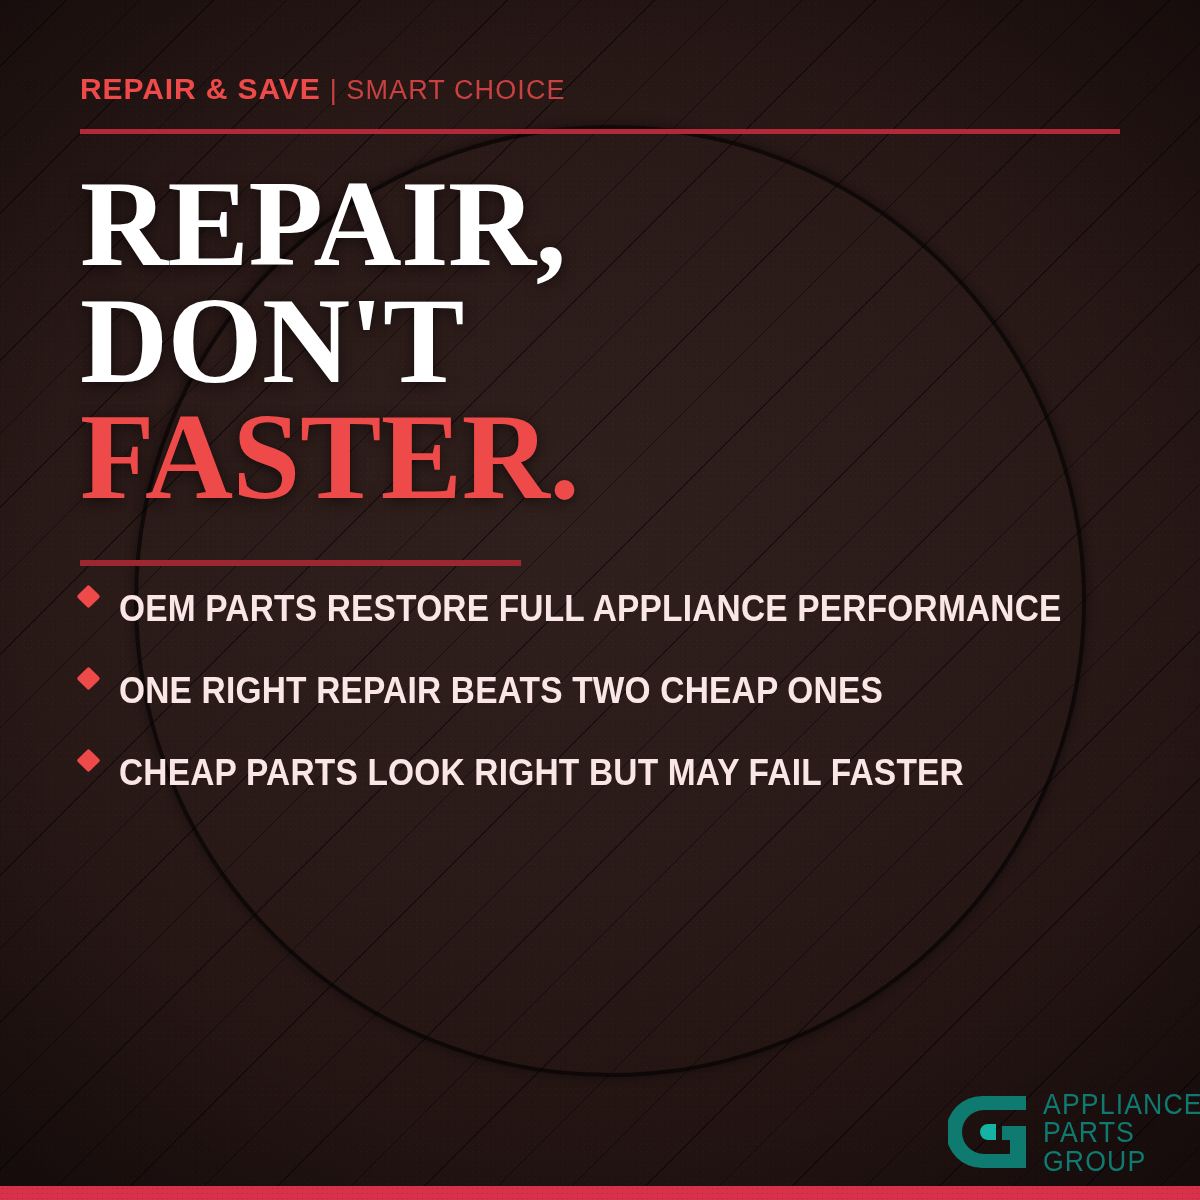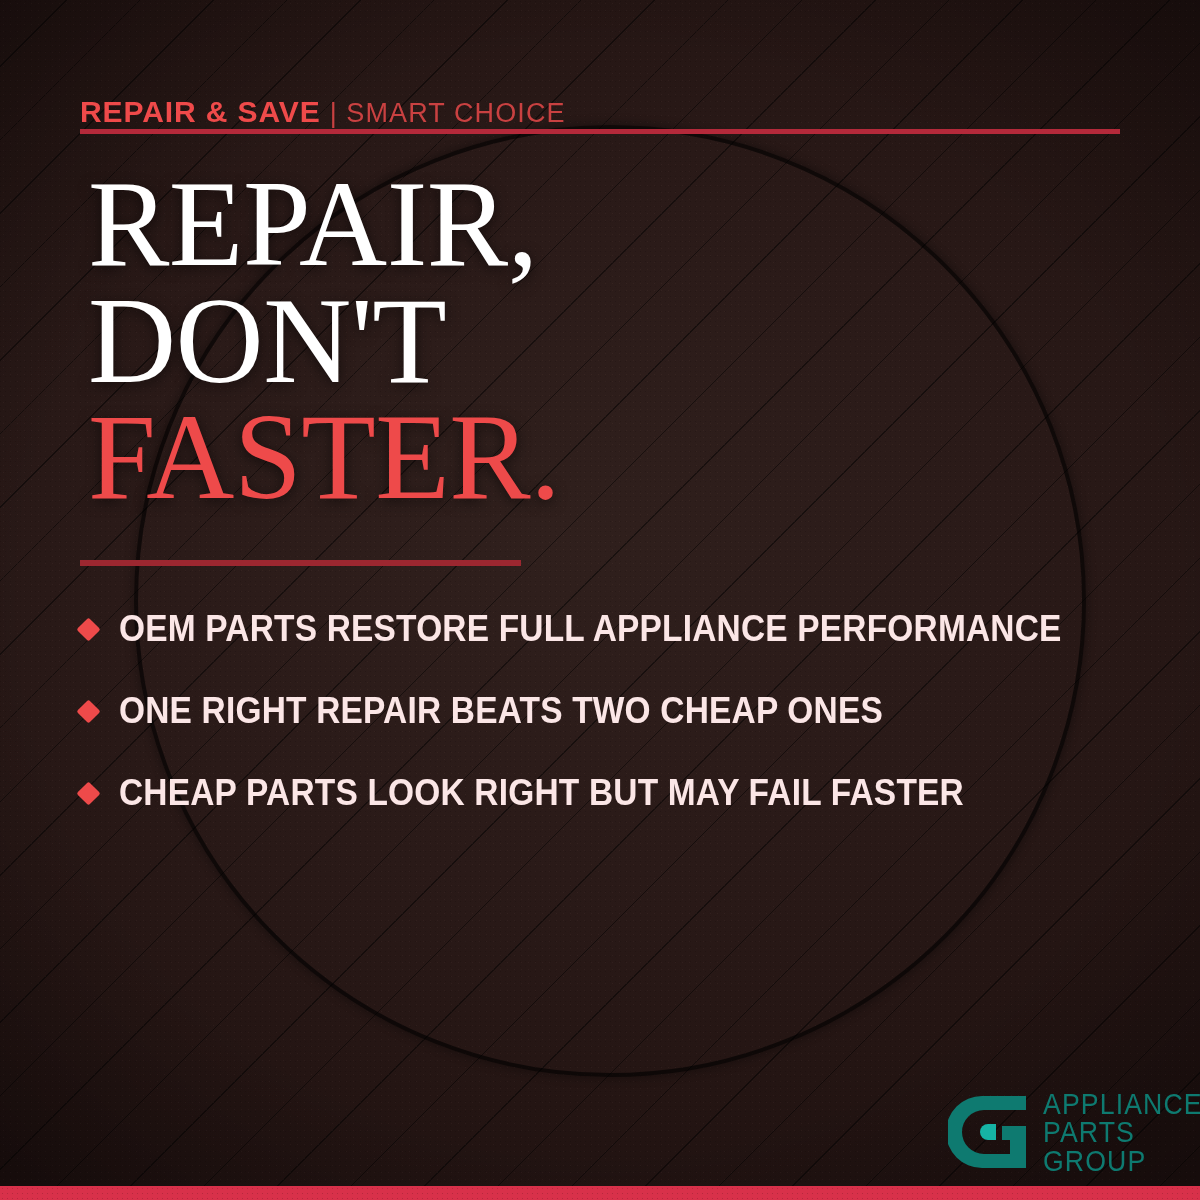--- a/index.html
+++ b/index.html
@@ -64,21 +64,20 @@
   }
 
   
   .content { position:absolute; inset:0; }
 
   
   .eyebrow {
     position:absolute; left:80px; top:74px;
     white-space:nowrap;
     line-height:1;
-    margin-top:23px;
   }
   .eyebrow-strong {
     font-size:30px; font-weight:bold;
     letter-spacing:.9px;
     color:#ef4a4a;
   }
   .eyebrow-light {
     font-size:27px; font-weight:400;
     letter-spacing:1.1px;
     color:#c94141;
@@ -86,23 +85,23 @@
   }
   .eyebrow-rule {
     position:absolute;
     left:80px; top:129px;
     width:1040px; height:5px;
     background:#b4293a;
   }
 
   
   .headline {
-    position:absolute; left:88px; top:166px;
+    position:absolute; left:80px; top:166px;
     font-family:"Liberation Serif", "DejaVu Serif", serif;
-    font-weight:normal;
+    font-weight:bold;
     font-size:122px;
     line-height:.955;
     letter-spacing:-0.5px;
     color:#ffffff;
     text-shadow:0 3px 14px rgba(0,0,0,.55);
   }
   .headline .line { display:block; white-space:nowrap; }
   .headline .line.accent { color:#ee4a4a; }
 
   
@@ -114,21 +113,21 @@
   }
 
   
   .bullets {
     position:absolute;
     left:80px; top:588px;
     width:1060px;
   }
   .bullet {
     display:flex;
-    align-items:center;
+    align-items:flex-start;
     height:82px;
     white-space:nowrap;
   }
   .bullet .marker {
     flex:0 0 auto;
     width:17px; height:17px;
     background:#ee4a4a;
     transform:rotate(45deg);
     margin-right:22px;
     border-radius:2px;

